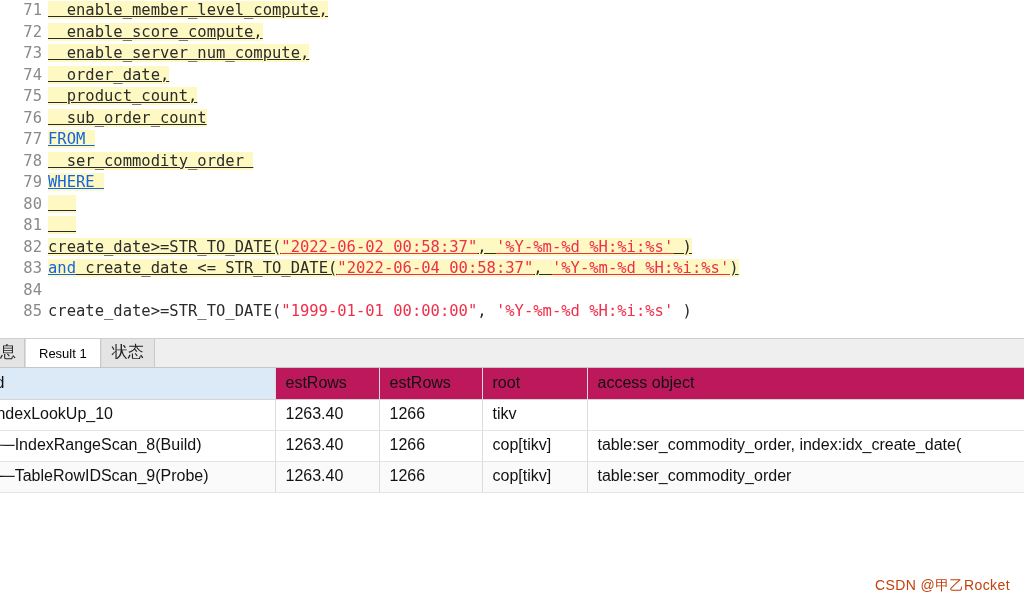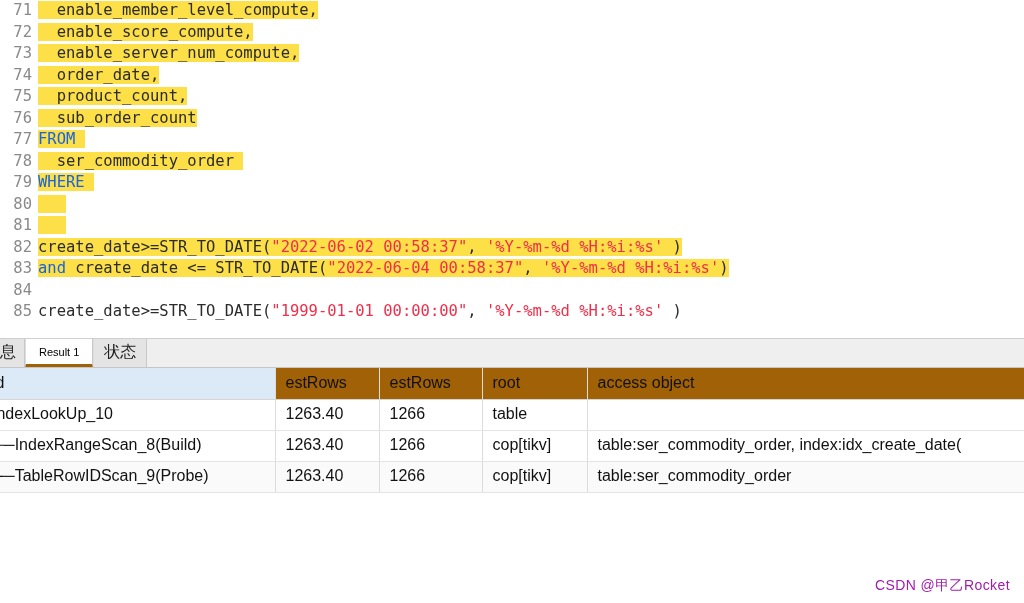--- a/index.html
+++ b/index.html
@@ -19,20 +19,21 @@
     background: #ffffff;
     overflow: hidden;
   }
   .code-area {
     position: absolute; left: 0; top: 0;
     width: 852px;
     font-family: "DejaVu Sans Mono", "Liberation Mono", monospace;
     font-size: 15.5px;
     line-height: 21.5px;
     white-space: pre;
+    padding-left: 10px;
   }
   .code-row {
     position: relative;
     height: 21.5px;
     white-space: pre;
   }
   .gutter {
     position: absolute; left: -4px; top: 0;
     width: 36px;
     text-align: right;
@@ -41,21 +42,21 @@
     font-size: 15.5px;
     line-height: 21.5px;
     user-select: none;
   }
   .code-text {
     position: absolute; left: 38px; top: 0;
     line-height: 21.5px;
     color: #2b2b2b;
     white-space: pre;
   }
-  .sel { background: #fde047; }
+  .sel { background: #fef9c3; text-decoration: underline; }
   .kw  { color: #1764e0; }
   .str { color: #ef2f4b; }
   .plain { color: #2b2b2b; }
 
   
   .tabbar {
     position: absolute; left: 0; top: 338px;
     width: 1024px; height: 30px;
     background: #efefef;
     border-top: 1px solid #cfcfcf;
@@ -70,24 +71,24 @@
     font-size: 16px;
     color: #222;
     background: #e4e4e4;
     border-right: 1px solid #c9c9c9;
     border-left: 1px solid #dcdcdc;
     white-space: nowrap;
   }
   .tab.clipped { padding-left: 0; padding-right: 8px; border-left: none; }
   .tab.active {
     background: #ffffff;
-    border-bottom: 4px solid #a16207;
+    border-bottom: 1px solid #a16207;
     margin-bottom: -1px;
     color: #000;
-    font-size: 11px;
+    font-size: 13px;
     padding: 0 13px;
   }
   .tabfill { flex: 1; height: 29px; background: #efefef; }
 
   
   .results {
     position: absolute; left: 0; top: 368px;
     width: 1024px; height: 235px;
     background: #ffffff;
     overflow: hidden;
@@ -103,35 +104,35 @@
   table.grid th, table.grid td {
     border-right: 1px solid #dcdcdc;
     border-bottom: 1px solid #e4e4e4;
     padding: 3px 8px 4px 10px;
     height: 31px;
     text-align: left;
     font-weight: normal;
     overflow: hidden;
     white-space: nowrap;
   }
-  table.grid th { background: #a16207; border-bottom: 1px solid #d4d4d4; }
+  table.grid th { background: #be185d; border-bottom: 1px solid #d4d4d4; }
   table.grid th.sel-head { background: #dce9f7; }
   tr.alt td { background: #fafafa; }
   .col-id   { width: 293px; }
   .col-est  { width: 104px; }
   .col-act  { width: 103px; }
   .col-task { width: 105px; }
   .col-obj  { width: 515px; }
   .tree { letter-spacing: 0; }
 
   
   .watermark {
     position: absolute; right: 14px; bottom: 8px;
     font-size: 14px;
-    color: #a21caf;
+    color: #c2410c;
     letter-spacing: .4px;
     user-select: none;
   }
 </style>
 </head>
 <body>
 
 <div id="app">
 
   <div class="editor">
@@ -160,21 +161,21 @@
             <th class="col-act">estRows</th>
             <th class="col-task">root</th>
             <th class="col-obj">access object</th>
           </tr>
       </thead>
       <tbody id="body-rows">
           <tr class="alt2">
             <td class="col-id tree">IndexLookUp_10</td>
             <td class="col-est">1263.40</td>
             <td class="col-act">1266</td>
-            <td class="col-task">table</td>
+            <td class="col-task">tikv</td>
             <td class="col-obj"></td>
           </tr>
           <tr class="">
             <td class="col-id tree">├─IndexRangeScan_8(Build)</td>
             <td class="col-est">1263.40</td>
             <td class="col-act">1266</td>
             <td class="col-task">cop[tikv]</td>
             <td class="col-obj">table:ser_commodity_order, index:idx_create_date(</td>
           </tr>
           <tr class="alt">

